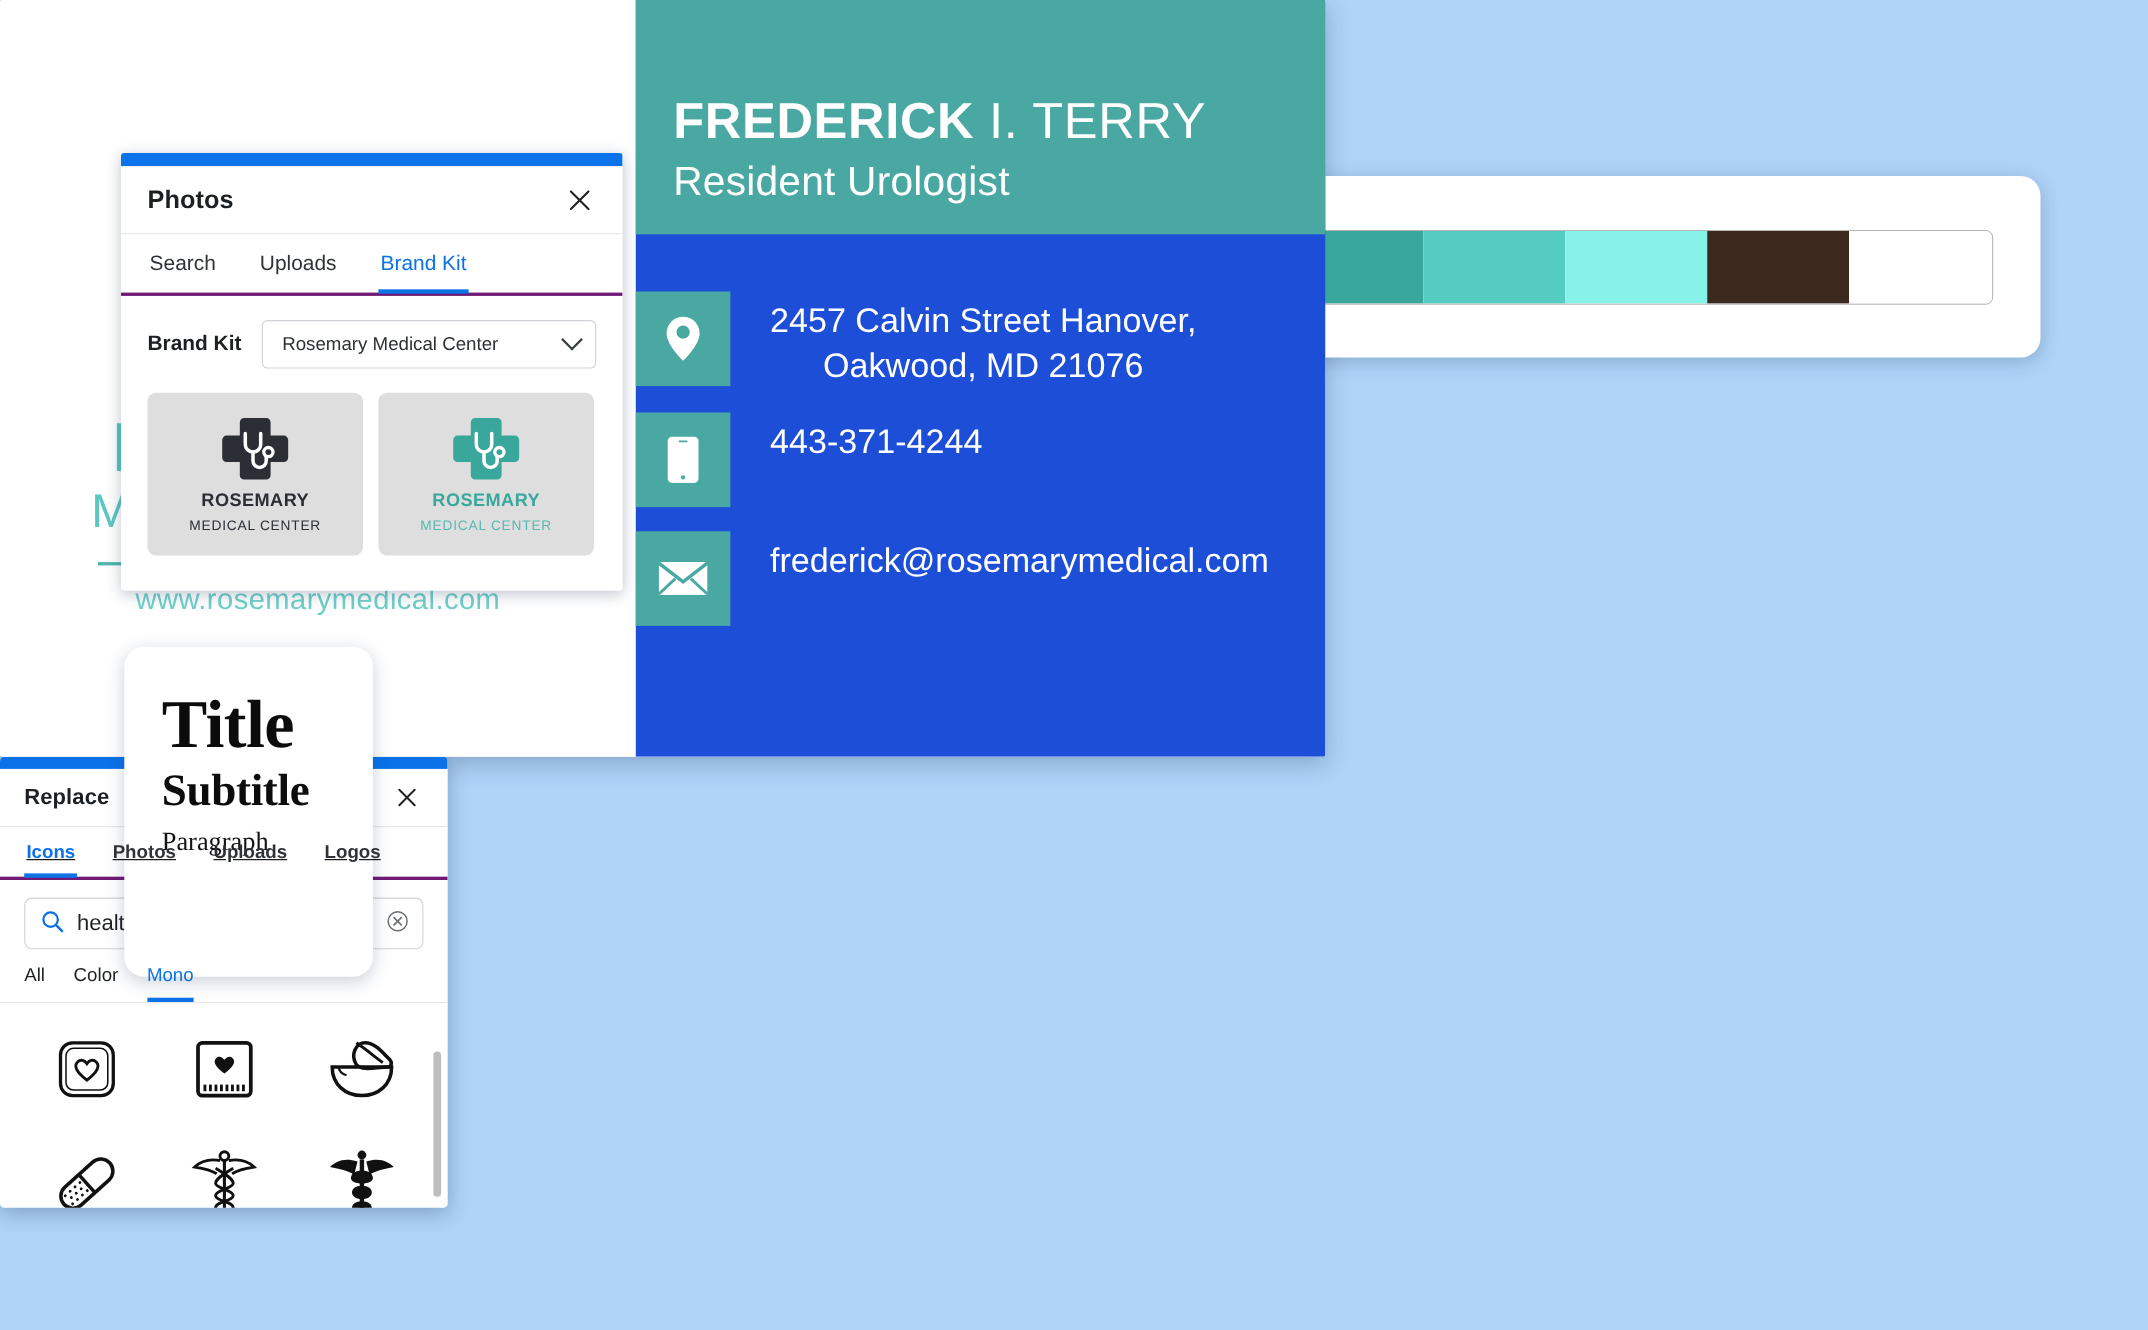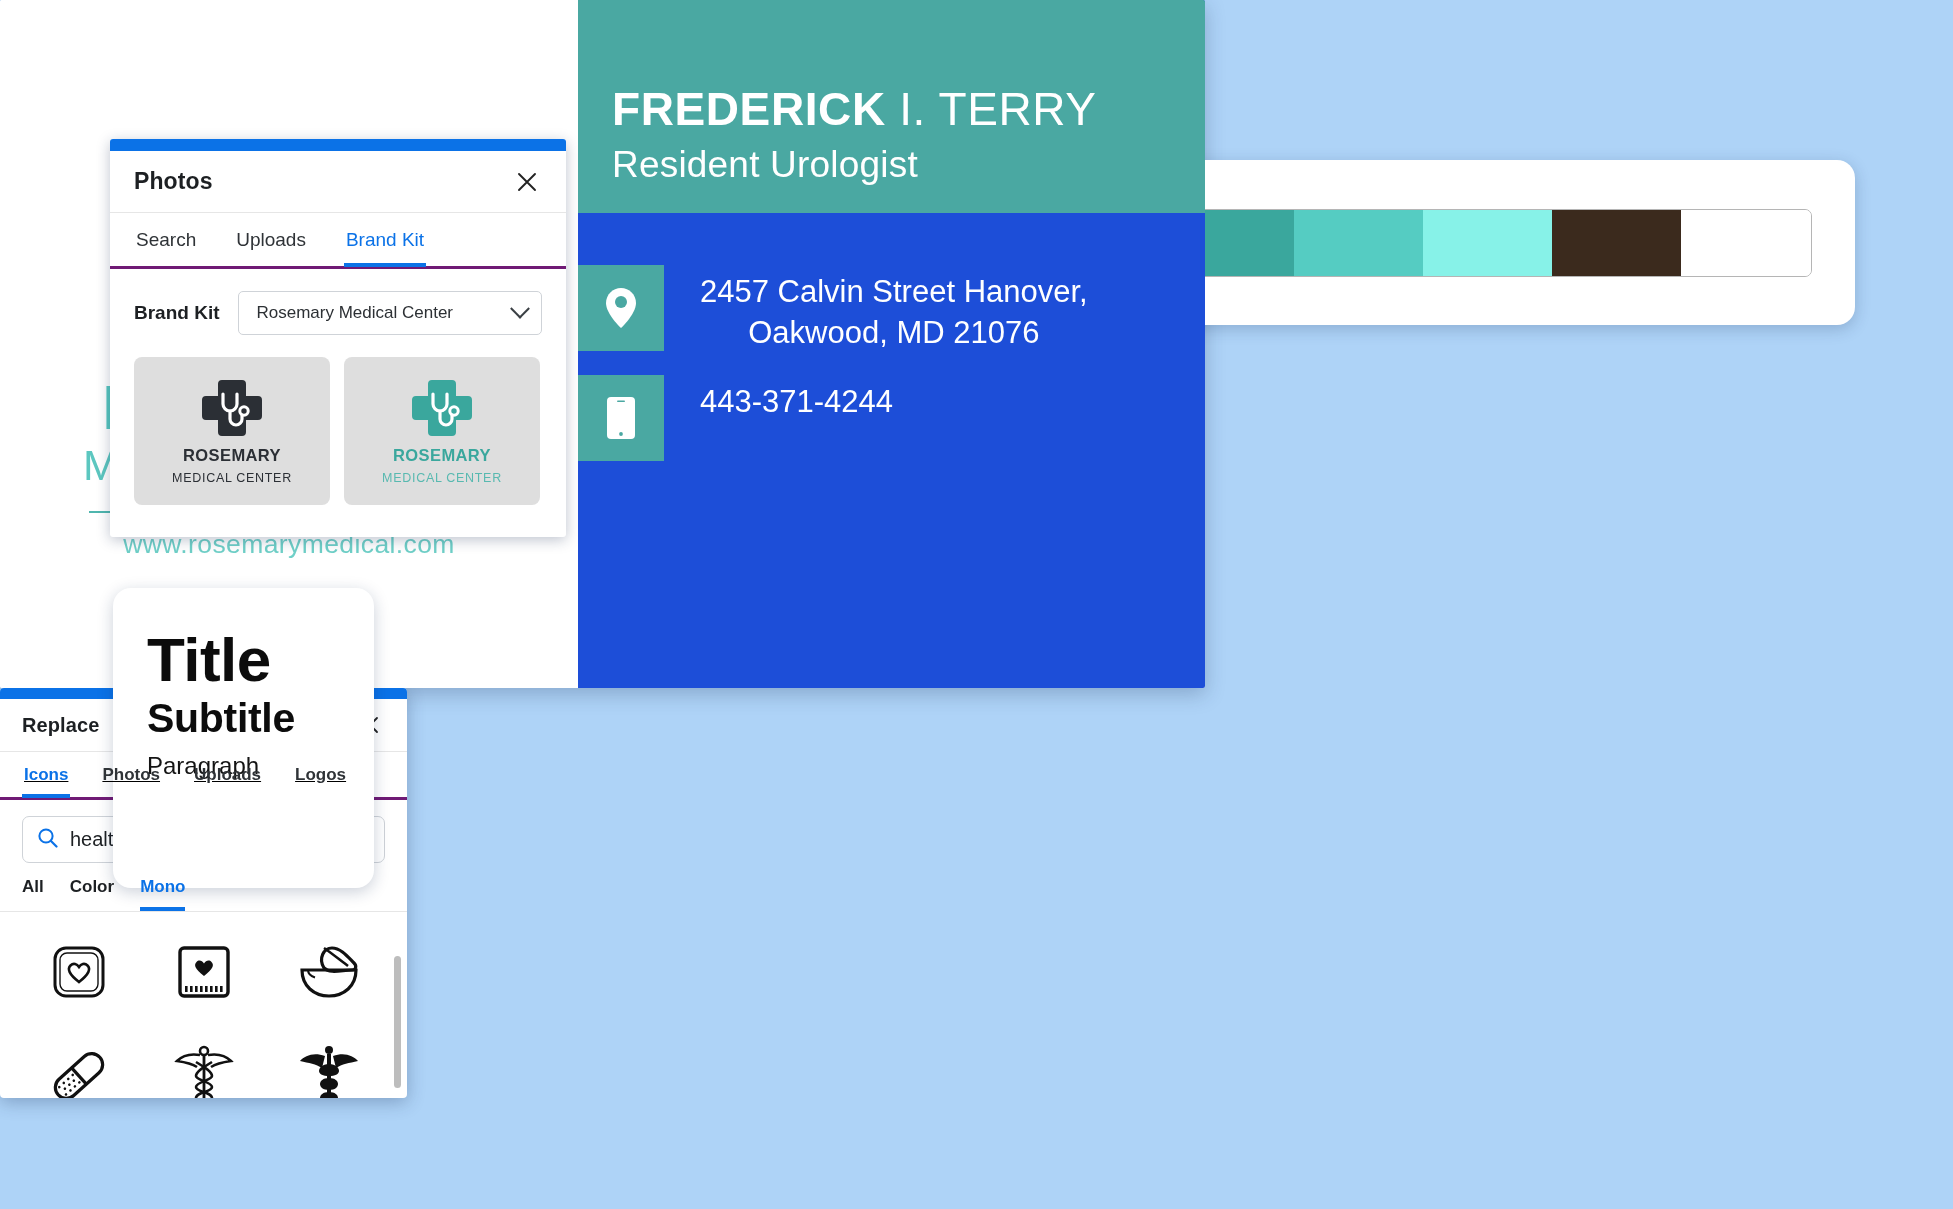--- a/index.html
+++ b/index.html
@@ -72,23 +72,24 @@
     display:flex; align-items:center; justify-content:center;
   }
   .swatch-strip {
     display:flex; width:648px; height:68px; border-radius:7px; overflow:hidden;
     border:1px solid #b5b5b5;
   }
   .swatch { flex:1 1 0; }
 
   
   #type-card {
-    left:113px; top:588px; width:261px; height:300px; border-radius:18px;
+    left:113px; top:588px; width:226px; height:300px; border-radius:18px;
     box-shadow: 0 4px 16px rgba(20,40,80,.22);
     padding: 40px 0 0 34px;
+    font-family: Liberation Serif, serif;
   }
   .t-title { font-size:62px; font-weight:bold; color:#0c0c0c; line-height:1.02; letter-spacing:-.5px;}
   .t-sub   { font-size:41px; font-weight:bold; color:#0c0c0c; line-height:1.35; letter-spacing:-.3px;}
   .t-para  { font-size:24px; color:#141414; line-height:1.6; }
 
   
   #biz-card {
     left:338px; top:415px; width:1205px; height:688px;
     background:#fff; border-radius:2px;
     box-shadow: 0 6px 20px rgba(20,40,80,.25);
@@ -136,21 +137,21 @@
   .search-wrap { padding: 16px 22px 0 22px; }
   .search-box {
     height:47px; border:1px solid #cfd3d8; border-radius:7px;
     display:flex; align-items:center; padding: 0 12px 0 14px; gap:12px;
   }
   .search-box input {
     flex:1; border:none; outline:none; font-size:20px; color:#1d2023;
     font-family:"Liberation Sans", sans-serif; background:transparent;
   }
   .filter-tabs { display:flex; gap:26px; padding: 14px 22px 0 22px; height:48px; position:relative;}
-  .ftab { font-size:17px; font-weight:bold; color:#1d2023; cursor:pointer; position:relative; padding-bottom:12px;}
+  .ftab { font-size:17px; font-weight:normal; color:#1d2023; cursor:pointer; position:relative; padding-bottom:12px;}
   .ftab.active { color:#0b72e7; }
   .ftab.active:after { content:""; position:absolute; left:0; right:0; bottom:0; height:4px; background:#0b72e7;}
   .icon-grid-wrap { position:relative; border-top:1px solid #e6e6e6; height:216px; overflow:hidden;}
   .icon-grid {
     display:grid; grid-template-columns: repeat(3, 1fr);
     padding: 10px 16px 0 16px; gap: 4px 0; align-items:center; justify-items:center;
   }
   .icon-cell { width:100px; height:100px; display:flex; align-items:center; justify-content:center; cursor:pointer;}
   .vscroll { position:absolute; right:6px; top:44px; width:7px; height:132px; background:#bdbdbd; border-radius:4px; cursor:pointer;}
 </style>
@@ -264,20 +265,30 @@
         <div class="c-icon">
           <svg width="32" height="46" viewBox="0 0 32 46">
             <rect x="2" y="2" width="28" height="42" rx="4" fill="#fff"></rect>
             <rect x="12" y="5.5" width="8" height="1.6" rx=".8" fill="#4aa8a2"></rect>
             <circle cx="16" cy="39" r="1.9" fill="#4aa8a2"></circle>
           </svg>
         </div>
         <div class="c-text">443-371-4244</div>
       </div>
 
+      <div class="contact-row">
+        <div class="c-icon">
+          <svg width="46" height="34" viewBox="0 0 46 34">
+            <rect x="1" y="2" width="44" height="30" rx="1.5" fill="#fff"></rect>
+            <path d="M1 3 L23 20 L45 3" stroke="#4aa8a2" stroke-width="3.2" fill="none"></path>
+            <path d="M1 31 L16 17 M45 31 L30 17" stroke="#4aa8a2" stroke-width="2.6" fill="none"></path>
+          </svg>
+        </div>
+        <div class="c-text">frederick@rosemarymedical.com</div>
+      </div>
     </div>
   </div>
 </div>
 
 <div id="replace-panel">
   <div class="accent-bar"></div>
   <div class="panel-head">
     <span class="panel-title">Replace</span>
     <span class="close-x">
       <svg width="20" height="20" viewBox="0 0 20 20">

